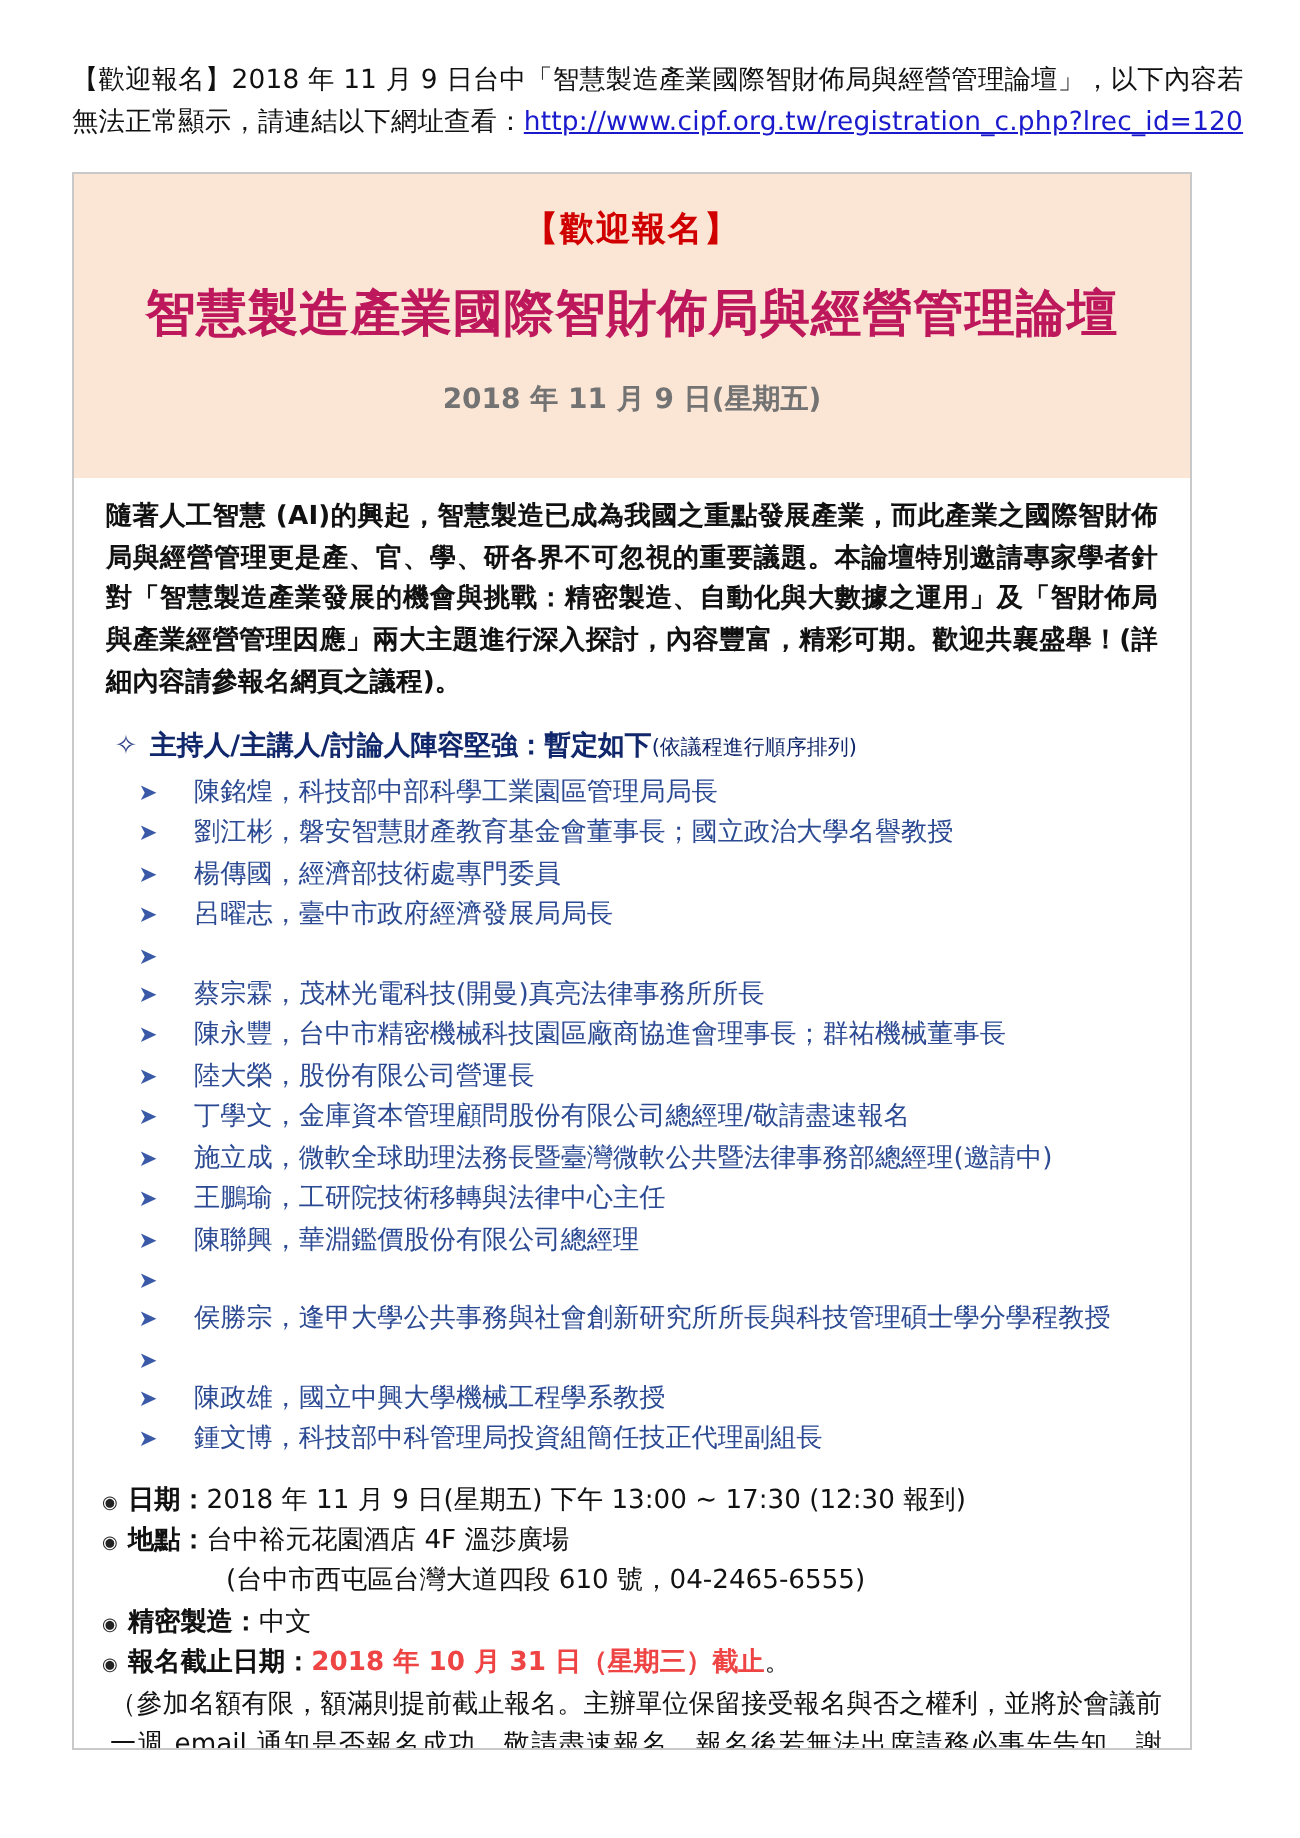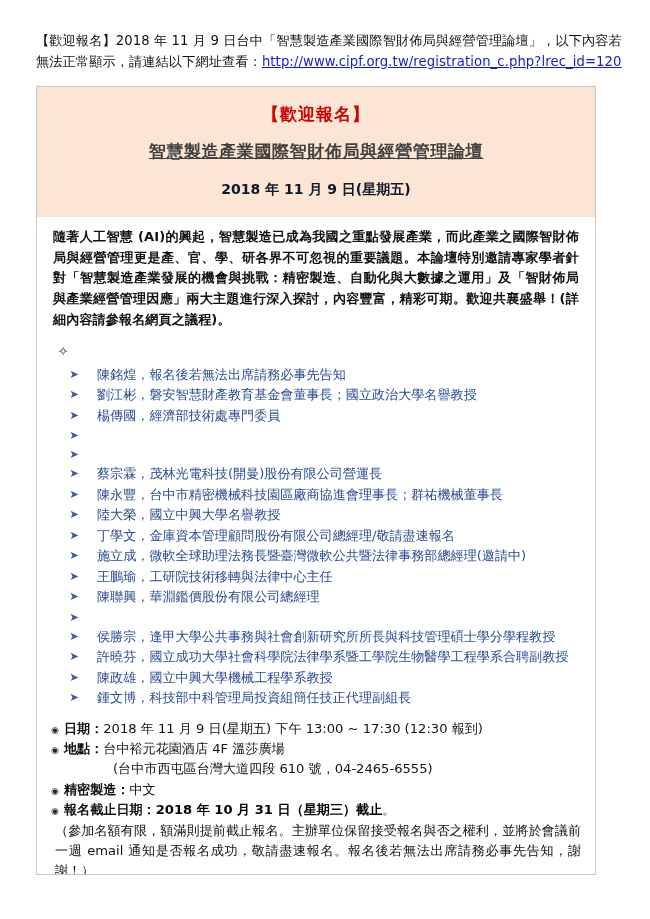--- a/index.html
+++ b/index.html
@@ -56,32 +56,31 @@
     text-align: center;
   }
   .banner-welcome {
     color: #d00000;
     font-weight: bold;
     font-size: 17px;
     letter-spacing: 1px;
     margin: 4px 0 14px 0;
   }
   .banner-title {
-    color: #404040;
-    font-weight: bold;
-    font-size: 17px;
+    color: #be185d;
+    font-weight: bold;
+    font-size: 25px;
     letter-spacing: 0.6px;
     margin: 0 0 18px 0;
-    text-decoration: underline;
   }
   .banner-date {
-    color: #0f172a;
+    color: #737373;
     font-weight: bold;
     font-size: 14px;
-    margin: 0 0 2px 0;
+    margin: 0 0 14px 0;
   }
 
   
   .body {
     padding: 8px 14px 10px 14px;
   }
 
   .abstract {
     font-size: 13.1px;
     line-height: 1.58;
@@ -168,21 +167,21 @@
     flex: 1 1 auto;
   }
   .dsub {
     padding-left: 62px;
   }
   .dnote {
     padding-left: 4px;
     text-align: justify;
   }
   .red {
-    color: #000000;
+    color: #ef4444;
     font-weight: bold;
   }
 </style>
 </head>
 <body>
 
 <div class="page">
 
   <div class="intro">
     <span>【歡迎報名】</span><span>2018 年 11 月 9 日台中「智慧製造產業國際智財佈局與經營管理論壇」，以下內容若無法正常顯示，請連結以下網址查看：</span><a class="link" href="#">http://www.cipf.org.tw/registration_c.php?lrec_id=120</a>
@@ -196,51 +195,53 @@
       <div class="banner-date">2018 年 11 月 9 日(星期五)</div>
     </div>
 
     <div class="body">
 
       <div class="abstract">隨著人工智慧 (AI)的興起，智慧製造已成為我國之重點發展產業，而此產業之國際智財佈局與經營管理更是產、官、學、研各界不可忽視的重要議題。本論壇特別邀請專家學者針對「智慧製造產業發展的機會與挑戰：精密製造、自動化與大數據之運用」及「智財佈局與產業經營管理因應」兩大主題進行深入探討，內容豐富，精彩可期。歡迎共襄盛舉！(詳細內容請參報名網頁之議程)。</div>
 
       <div class="speakers">
         <div class="spk-head">
           <span class="dia">✧</span>
+          <span><span>主持人/主講人/討論人陣容堅強：暫定如下</span><span class="small">(依議程進行順序排列)</span></span>
         </div>
         <ul class="spk-list">
           <li class="spk-item">
               <span class="arw">➤</span>
-              <span class="nm">陳銘煌，報名後若無法出席請務必事先告知</span>
+              <span class="nm">陳銘煌，科技部中部科學工業園區管理局局長</span>
             </li>
           <li class="spk-item">
               <span class="arw">➤</span>
               <span class="nm">劉江彬，磐安智慧財產教育基金會董事長；國立政治大學名譽教授</span>
             </li>
           <li class="spk-item">
               <span class="arw">➤</span>
               <span class="nm">楊傳國，經濟部技術處專門委員</span>
             </li>
           <li class="spk-item">
               <span class="arw">➤</span>
-            </li>
-          <li class="spk-item">
-              <span class="arw">➤</span>
-            </li>
-          <li class="spk-item">
-              <span class="arw">➤</span>
-              <span class="nm">蔡宗霖，茂林光電科技(開曼)股份有限公司營運長</span>
+              <span class="nm">呂曜志，臺中市政府經濟發展局局長</span>
+            </li>
+          <li class="spk-item">
+              <span class="arw">➤</span>
+            </li>
+          <li class="spk-item">
+              <span class="arw">➤</span>
+              <span class="nm">蔡宗霖，茂林光電科技(開曼)真亮法律事務所所長</span>
             </li>
           <li class="spk-item">
               <span class="arw">➤</span>
               <span class="nm">陳永豐，台中市精密機械科技園區廠商協進會理事長；群祐機械董事長</span>
             </li>
           <li class="spk-item">
               <span class="arw">➤</span>
-              <span class="nm">陸大榮，國立中興大學名譽教授</span>
+              <span class="nm">陸大榮，股份有限公司營運長</span>
             </li>
           <li class="spk-item">
               <span class="arw">➤</span>
               <span class="nm">丁學文，金庫資本管理顧問股份有限公司總經理/敬請盡速報名</span>
             </li>
           <li class="spk-item">
               <span class="arw">➤</span>
               <span class="nm">施立成，微軟全球助理法務長暨臺灣微軟公共暨法律事務部總經理(邀請中)</span>
             </li>
           <li class="spk-item">
@@ -253,21 +254,20 @@
             </li>
           <li class="spk-item">
               <span class="arw">➤</span>
             </li>
           <li class="spk-item">
               <span class="arw">➤</span>
               <span class="nm">侯勝宗，逢甲大學公共事務與社會創新研究所所長與科技管理碩士學分學程教授</span>
             </li>
           <li class="spk-item">
               <span class="arw">➤</span>
-              <span class="nm">許曉芬，國立成功大學社會科學院法律學系暨工學院生物醫學工程學系合聘副教授</span>
             </li>
           <li class="spk-item">
               <span class="arw">➤</span>
               <span class="nm">陳政雄，國立中興大學機械工程學系教授</span>
             </li>
           <li class="spk-item">
               <span class="arw">➤</span>
               <span class="nm">鍾文博，科技部中科管理局投資組簡任技正代理副組長</span>
             </li>
         </ul>

